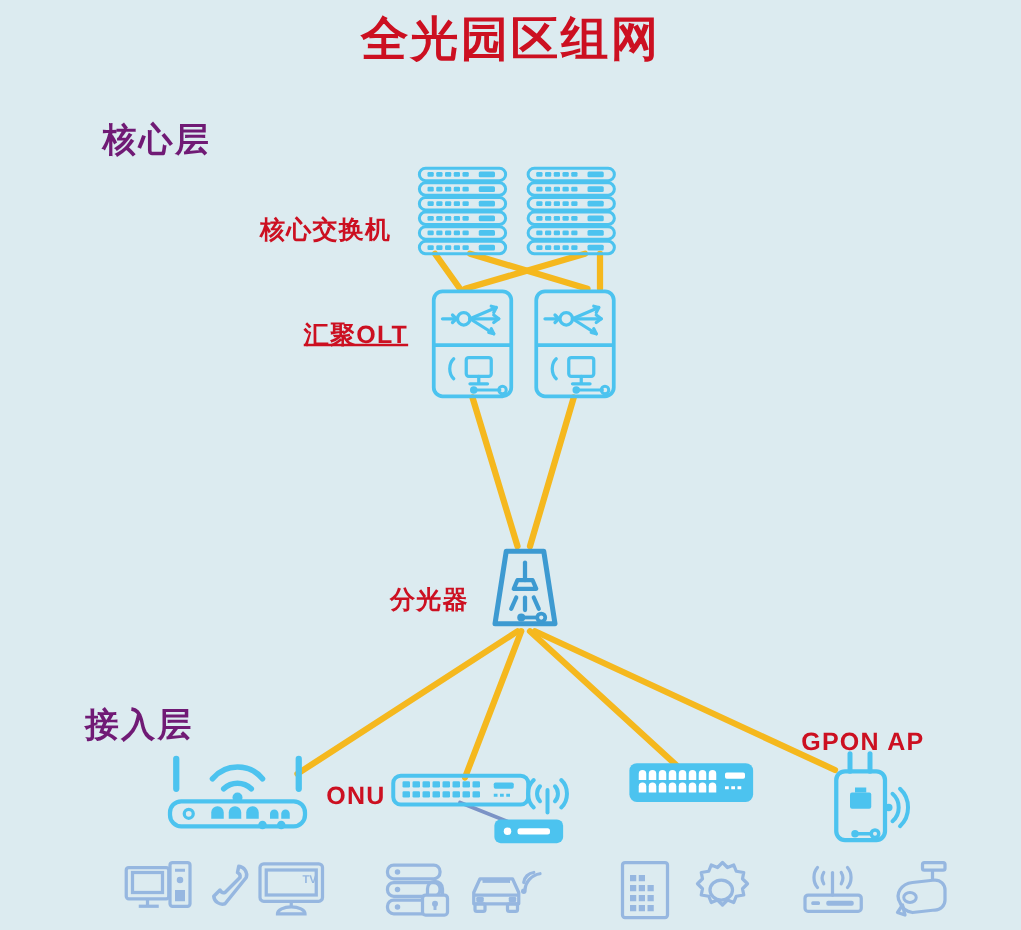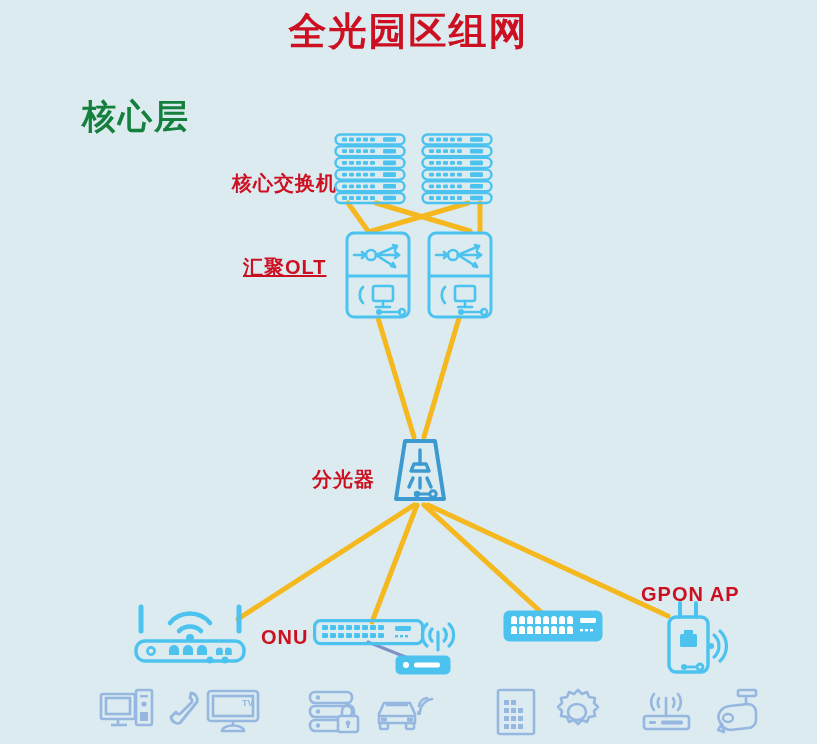--- a/index.html
+++ b/index.html
@@ -15,27 +15,27 @@
   #wires{position:absolute;left:0;top:0;width:817px;height:744px;}
 
   .lbl{position:absolute;white-space:nowrap;}
 
   .title{
     left:0;top:6px;width:817px;text-align:center;
     font-size:38px;font-weight:bold;color:#cc1021;
     letter-spacing:2px;
   }
   .layer{
-    font-size:34px;font-weight:bold;color:#15803d;letter-spacing:2px;
+    font-size:27px;font-weight:bold;color:#701a75;letter-spacing:2px;
   }
   .layer.core{left:82px;top:94px;}
   .layer.access{left:68px;top:562px;}
 
   .redlbl{font-size:20px;font-weight:bold;color:#cc1021;letter-spacing:1px;}
-  .redlbl.coresw{left:208px;top:170px;margin-left:24px;}
+  .redlbl.coresw{left:208px;top:170px;}
   .redlbl.olt{left:243px;top:254px;text-decoration:underline;}
   .redlbl.splitter{left:312px;top:466px;}
   .redlbl.onu{left:261px;top:626px;text-align:right;}
   .redlbl.gponap{left:641px;top:583px;}
 
   .dev{position:absolute;}
   svg{display:block;overflow:visible;}
 </style>
 </head>
 <body>
@@ -59,20 +59,21 @@
       <line x1="428" y1="505" x2="668" y2="616"></line>
     </g>
     <g stroke="#7b93c6" stroke-width="3" fill="none" stroke-linecap="round">
       <line x1="368" y1="642" x2="418" y2="662"></line>
     </g>
   </svg>
 
   <div class="lbl title">全光园区组网</div>
 
   <div class="lbl layer core">核心层</div>
+  <div class="lbl layer access">接入层</div>
 
   <div class="lbl redlbl coresw">核心交换机</div>
   <div class="lbl redlbl olt">汇聚OLT</div>
   <div class="lbl redlbl splitter">分光器</div>
   <div class="lbl redlbl onu">ONU</div>
   <div class="lbl redlbl gponap">GPON AP</div>
 
   <div class="dev" style="left:334px;top:133px;">
     <svg width="72" height="72" viewBox="0 0 72 72">
       <g fill="none" stroke="#4cc3ef" stroke-width="2.4">

